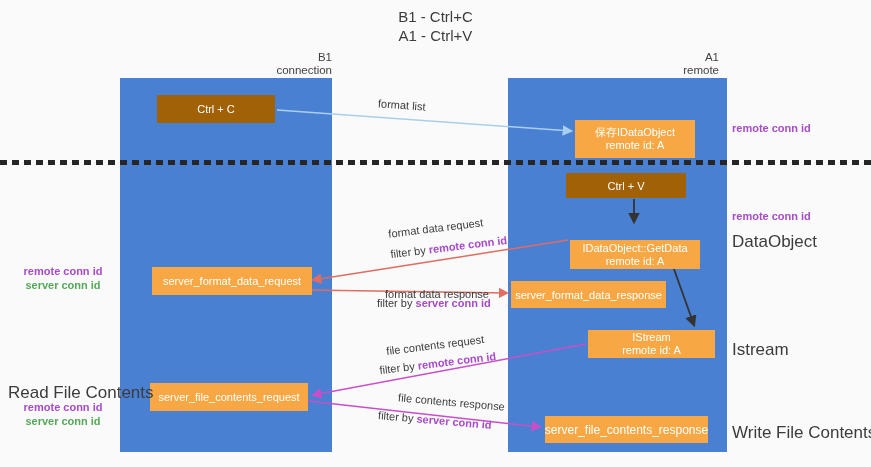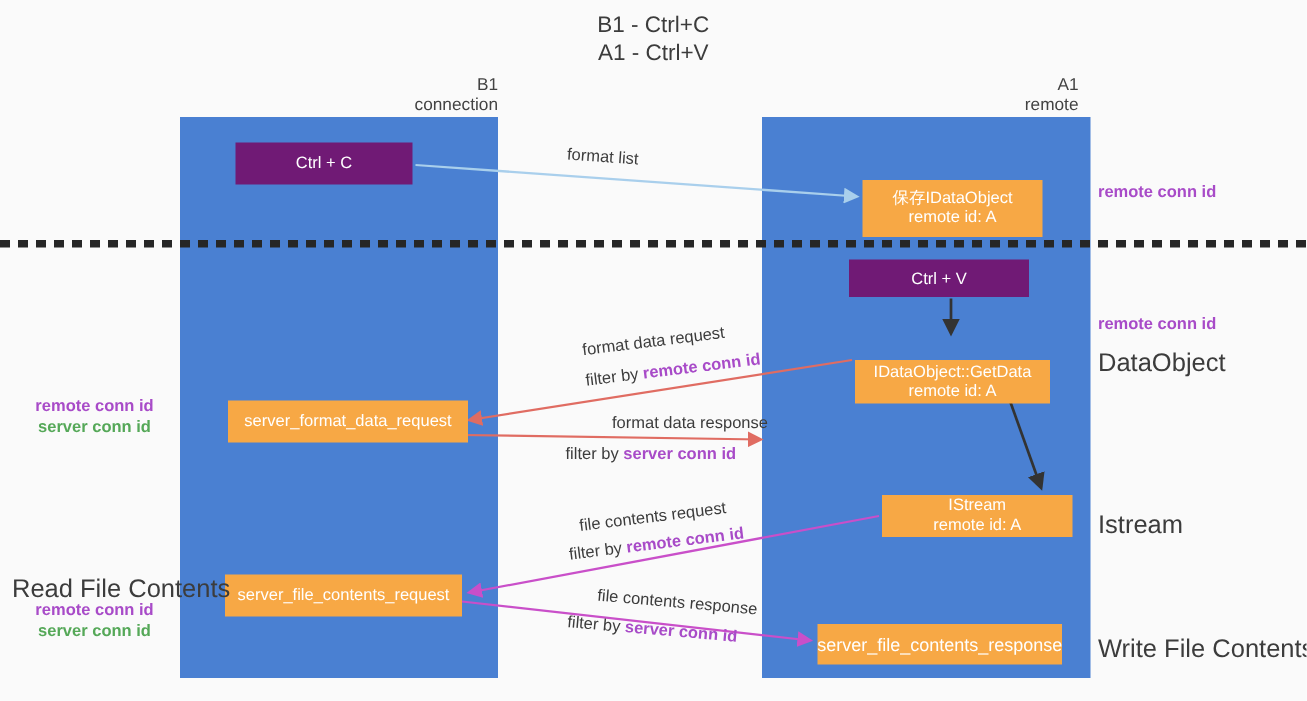--- a/index.html
+++ b/index.html
@@ -6,21 +6,21 @@
   .canvas{position:relative;width:871px;height:467px;background:#fafafa;
     font-family:"Liberation Sans",sans-serif;overflow:hidden;}
   .abs{position:absolute;}
   .title{left:0;top:7px;width:871px;text-align:center;font-size:15px;color:#3c3c3c;line-height:19px;}
   .col-header{text-align:right;font-size:11.5px;color:#424242;line-height:12.5px;}
   .column{background:#4a80d2;z-index:1;}
   .dashed-line{left:0;top:160px;width:871px;height:5px;z-index:2;
     background:repeating-linear-gradient(to right,#262626 0 7px,transparent 7px 12px);}
   .arrows{left:0;top:0;z-index:3;}
   .box{color:#fff;text-align:center;z-index:4;font-size:11px;}
-  .box.green{background:#701a75;}
+  .box.green{background:#a16207;}
   .box.orange{background:#f7a845;}
   .single{display:flex;align-items:center;justify-content:center;}
   .two-line{display:flex;flex-direction:column;justify-content:center;line-height:13px;}
   .lbl{font-size:11px;color:#3c3c3c;white-space:nowrap;z-index:6;}
   .lbl.big{font-size:17px;}
   .purple{color:#a84bc8;font-weight:bold;}
   .greentx{color:#55a858;font-weight:bold;}
   .rot-n7{transform:rotate(-7deg);}
   .rot-p5{transform:rotate(5deg);}
   .rot-p4{transform:rotate(4deg);}
@@ -89,20 +89,23 @@
 
   <div class="abs box orange two-line" style="left:570px;top:240px;width:130px;height:29px;">
     <div>IDataObject::GetData</div>
     <div>remote id: A</div>
   </div>
 
   <div class="abs box orange single" style="left:152px;top:267px;width:160px;height:28px;">
     <span>server_format_data_request</span>
   </div>
 
+  <div class="abs box orange single" style="left:511px;top:281px;width:155px;height:27px;">
+    <span>server_format_data_response</span>
+  </div>
 
   <div class="abs box orange two-line" style="left:588px;top:330px;width:127px;height:28px;">
     <div>IStream</div>
     <div>remote id: A</div>
   </div>
 
   <div class="abs box orange single" style="left:150px;top:383px;width:158px;height:28px;">
     <span>server_file_contents_request</span>
   </div>
 
@@ -110,21 +113,21 @@
     <span>server_file_contents_response</span>
   </div>
 
   <div class="abs lbl rot-p4" style="left:378px;top:99px;">format list</div>
 
   <div class="abs lbl rot-n7" style="left:388px;top:222px;">format data request</div>
   <div class="abs lbl rot-n7" style="left:390px;top:241px;">
     <span>filter by </span><span class="purple">remote conn id</span>
   </div>
 
-  <div class="abs lbl" style="left:385px;top:276px;margin-left:23px;">format data response</div>
+  <div class="abs lbl" style="left:385px;top:288px;">format data response</div>
   <div class="abs lbl" style="left:377px;top:297px;">
     <span>filter by </span><span class="purple">server conn id</span>
   </div>
 
   <div class="abs lbl rot-n7" style="left:386px;top:339px;">file contents request</div>
   <div class="abs lbl rot-n7" style="left:379px;top:357px;">
     <span>filter by </span><span class="purple">remote conn id</span>
   </div>
 
   <div class="abs lbl rot-p5" style="left:398px;top:396px;">file contents response</div>

